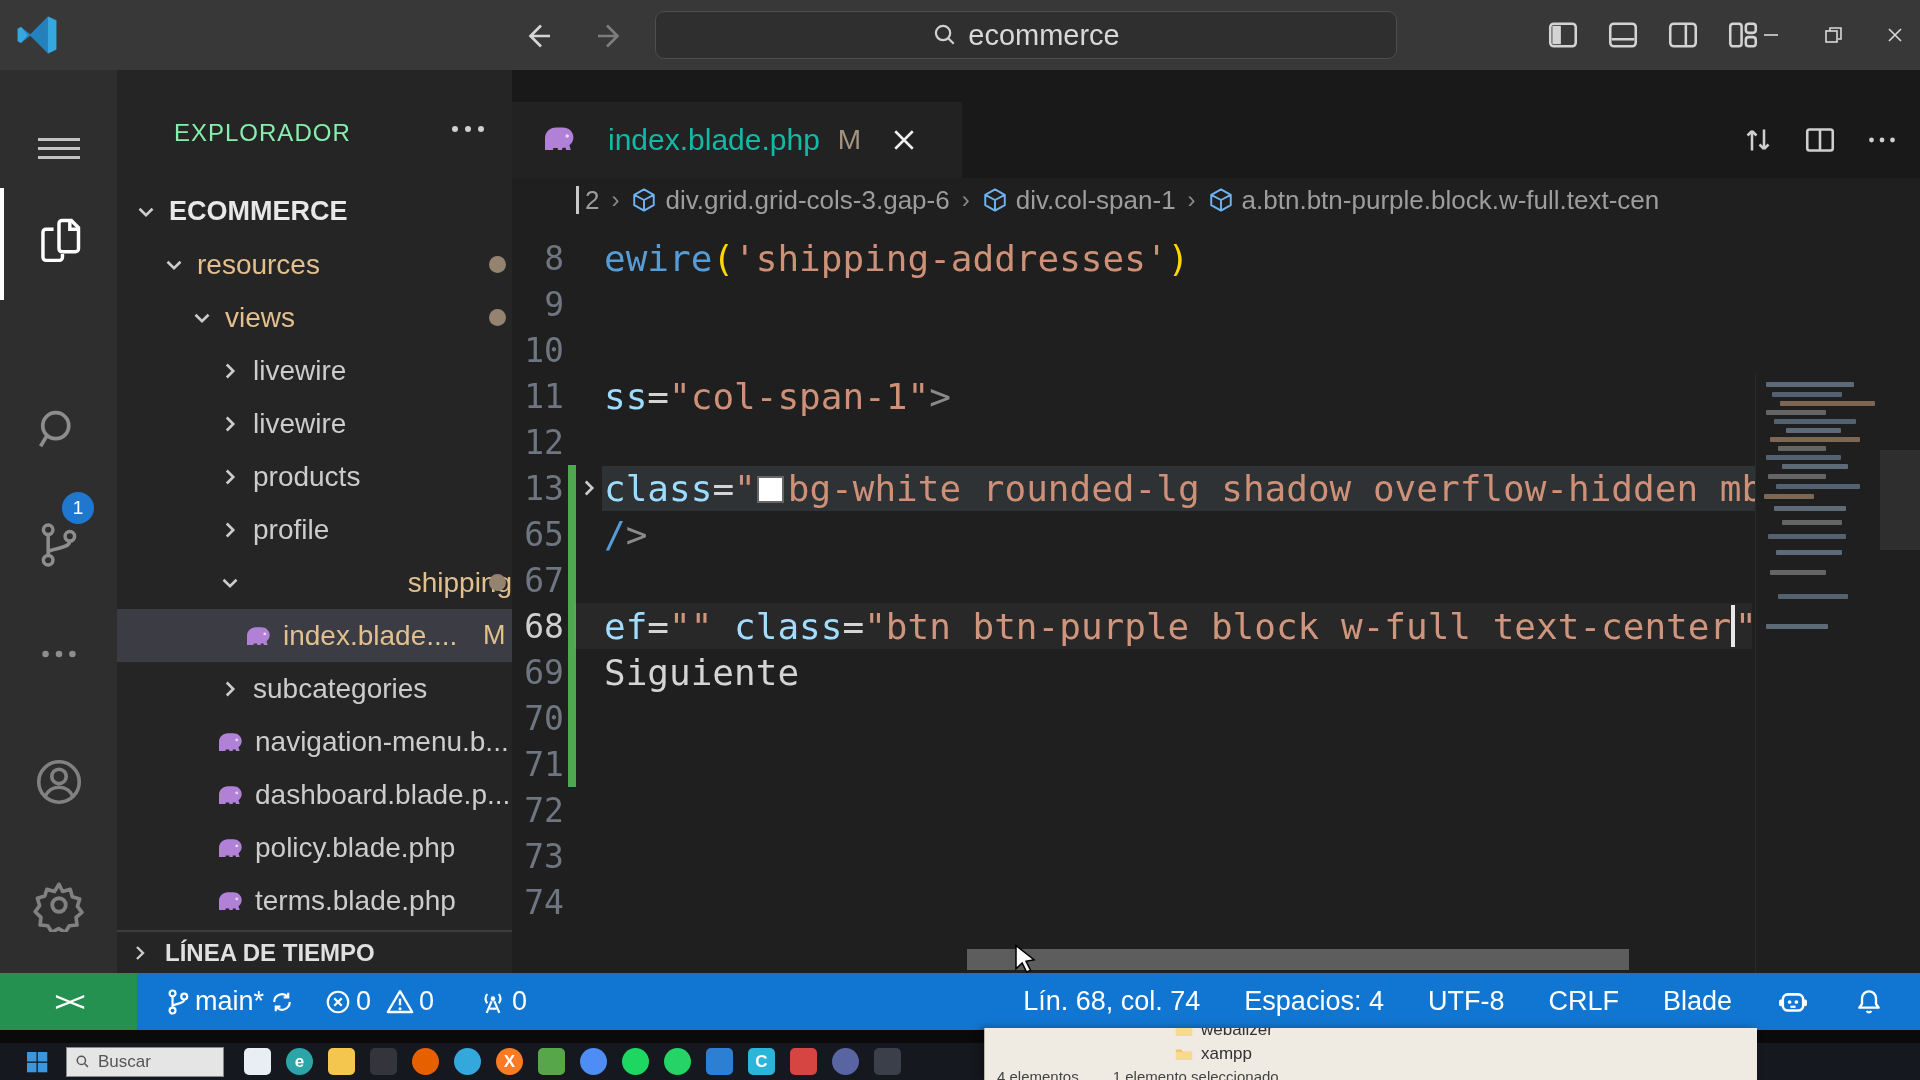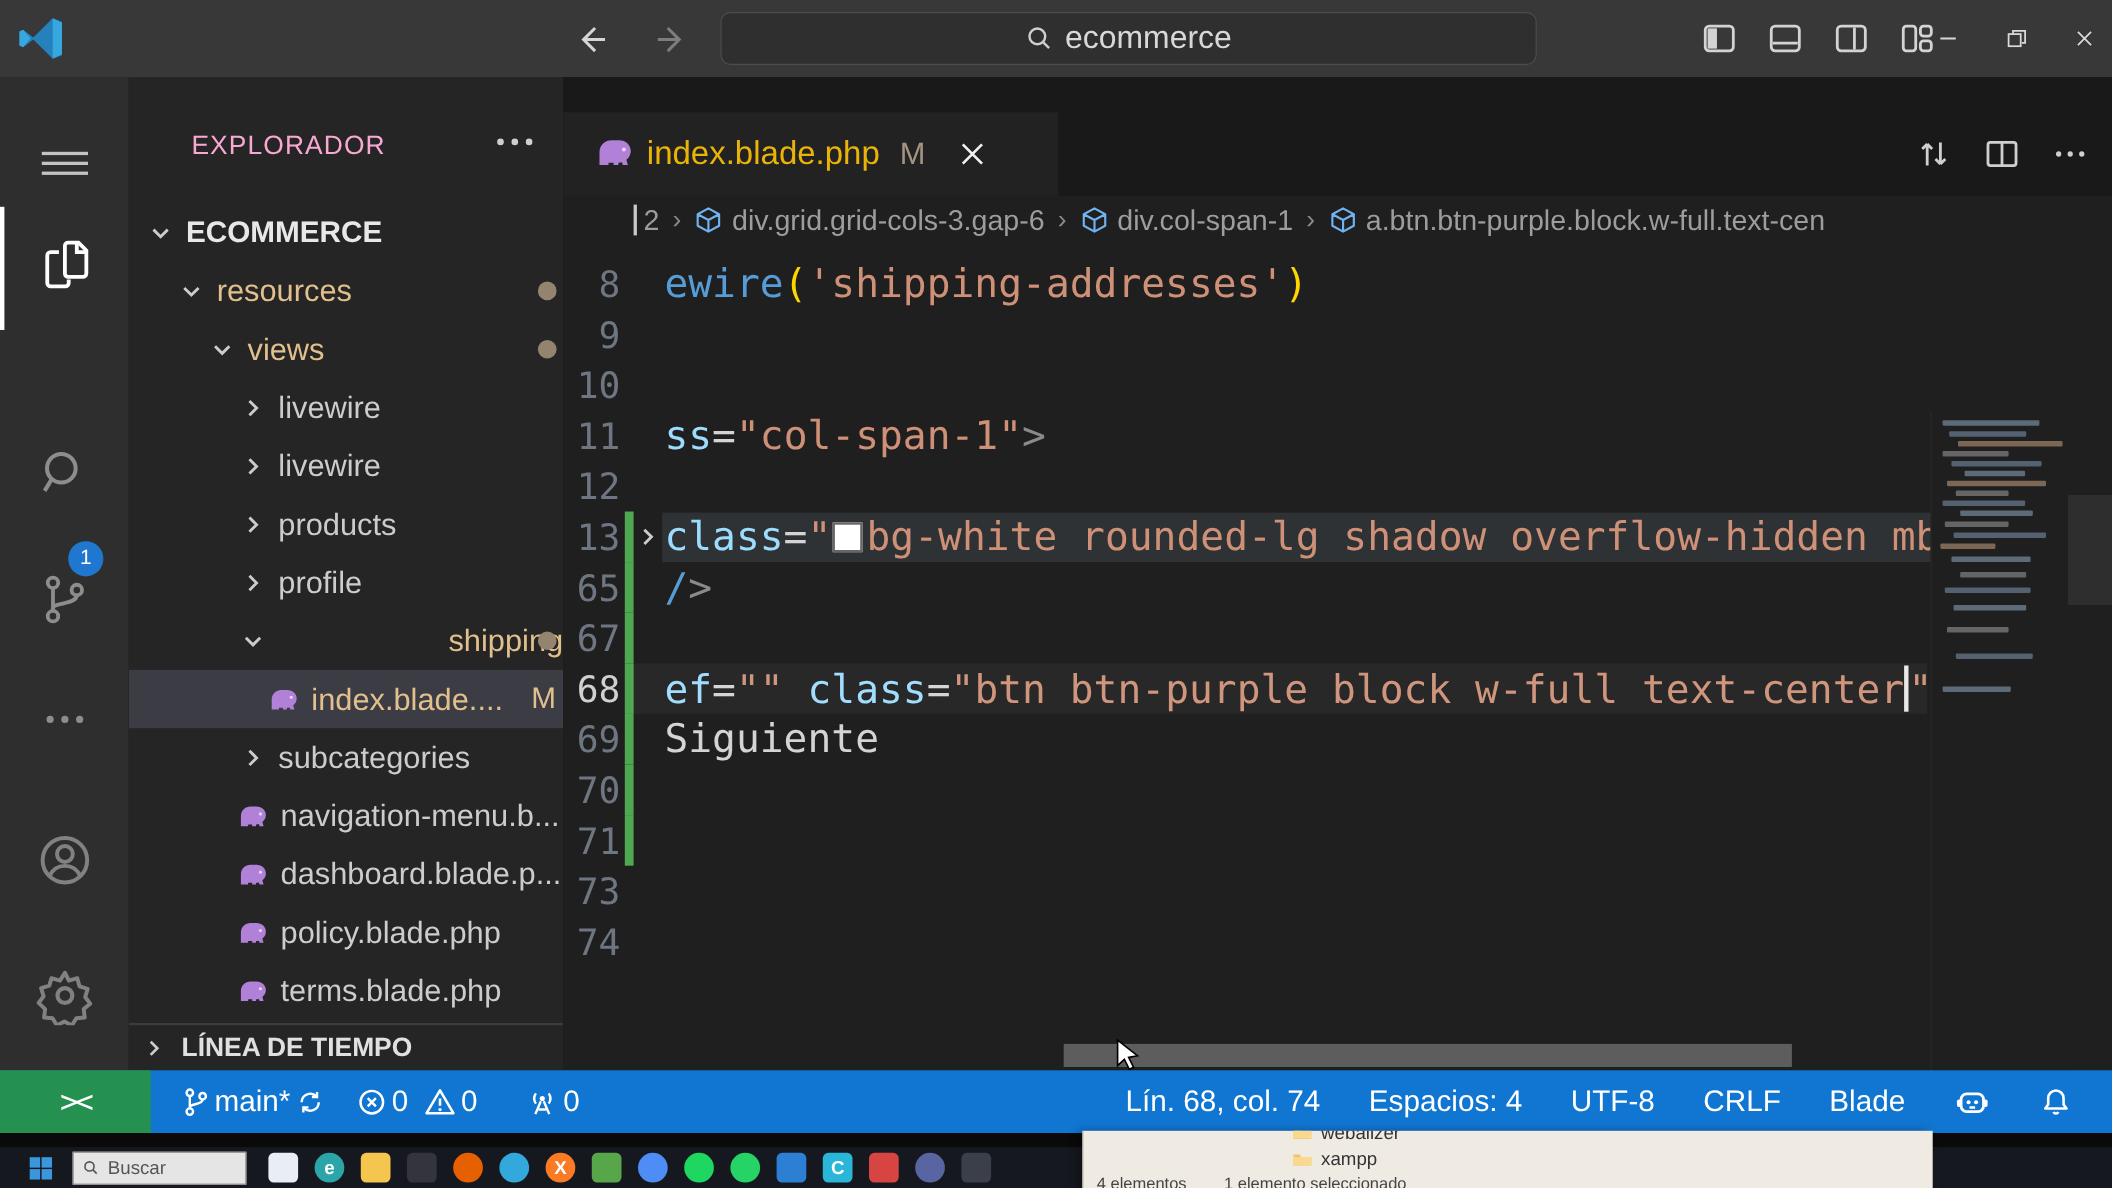--- a/index.html
+++ b/index.html
@@ -24,21 +24,21 @@
   .act svg { opacity:.62; }
   .act.active svg { opacity:1; }
   #act-indicator { position:absolute; left:0; top:118px; width:4px; height:112px; background:#fff; }
   #scm-badge { position:absolute; left:62px; top:422px; width:32px; height:32px; border-radius:50%;
     background:#1f77d0; color:#fff; font-size:19px; display:flex; align-items:center; justify-content:center; }
   .hamburger span { display:block; width:42px; height:3px; background:#c3c3c3; margin:6px 0; }
 
   
   #sidebar { position:absolute; left:117px; top:70px; width:395px; height:903px; background:#252526; overflow:hidden; }
   #explorer-header { position:absolute; left:0; top:0; width:100%; height:112px; }
-  #explorer-title { position:absolute; left:57px; top:49px; font-size:24px; letter-spacing:1px; color:#f9a8d4;text-align:right; }
+  #explorer-title { position:absolute; left:57px; top:49px; font-size:24px; letter-spacing:1px; color:#86efac;text-align:right; }
   #explorer-actions { position:absolute; right:28px; top:56px; display:flex; gap:7px; }
   #explorer-actions i { width:6px; height:6px; border-radius:50%; background:#cfcfcf; }
   #file-tree { position:absolute; left:0; top:115px; width:100%; }
   .tree-row { position:relative; height:53px; display:flex; align-items:center; color:#cccccc; font-size:28px; cursor:default; }
   .tree-row.sel { background:#3c3c44; }
   .tree-row .twist { width:30px; height:30px; flex:0 0 30px; display:flex; align-items:center; justify-content:center; }
   .tree-row .ficon { width:32px; height:30px; flex:0 0 32px; display:flex; align-items:center; justify-content:center; }
   .tree-row .lbl { margin-left:8px; white-space:nowrap; }
   .tree-row.git .lbl { color:#e2c08d; }
   .tree-row.root .lbl { color:#e8e8e8; font-weight:bold; font-size:27px; }
@@ -49,21 +49,21 @@
   #timeline-row .twist { width:30px; margin-left:8px; display:flex; justify-content:center; }
   #timeline-row .lbl { margin-left:10px; }
 
   
   #editor { position:absolute; left:512px; top:70px; width:1408px; height:903px; background:#1f1f1f; }
   #tabstrip-top { position:absolute; left:0; top:0; width:100%; height:32px; background:#191919; }
   #tabbar { position:absolute; left:0; top:32px; width:100%; height:76px; background:#191919; }
   #tab-active { position:absolute; left:0; top:0; height:76px; width:450px; background:#222223;
     display:flex; align-items:center; }
   #tab-active .ficon { margin-left:28px; }
-  #tab-label { margin-left:8px; color:#eab308; font-size:30px; }
+  #tab-label { margin-left:28px; color:#14b8a6; font-size:30px; }
   #tab-m { margin-left:18px; color:#a39480; font-size:28px; }
   #tab-close { margin-left:26px; width:34px; height:34px; display:flex; align-items:center; justify-content:center; }
   #editor-actions { position:absolute; right:18px; top:16px; display:flex; gap:22px; }
   #editor-actions .ea { width:40px; height:44px; display:flex; align-items:center; justify-content:center; }
   #breadcrumbs { position:absolute; left:0; top:108px; width:100%; height:44px; display:flex;
     align-items:center; padding-left:64px; color:#9d9d9d; font-size:26px; white-space:nowrap; overflow:hidden; }
   #breadcrumbs .sep { margin:0 12px; color:#8a8a8a; font-size:24px; }
   #breadcrumbs .cube { margin-right:8px; display:inline-flex; }
   #bc-clip { display:inline-block; width:3px; height:28px; background:#c9c9c9; margin-right:6px; }
 
@@ -512,20 +512,26 @@
           <span class="line-content"><span class="tk-txt">Siguiente</span></span>
         </div>
         <div class="code-line modified">
           <span class="num">70</span>
           <span class="mod"></span>
           <span class="fold"></span>
           <span class="line-content"></span>
         </div>
         <div class="code-line modified">
           <span class="num">71</span>
+          <span class="mod"></span>
+          <span class="fold"></span>
+          <span class="line-content"></span>
+        </div>
+        <div class="code-line">
+          <span class="num">72</span>
           <span class="mod"></span>
           <span class="fold"></span>
           <span class="line-content"></span>
         </div>
         <div class="code-line">
           <span class="num">73</span>
           <span class="mod"></span>
           <span class="fold"></span>
           <span class="line-content"></span>
         </div>

